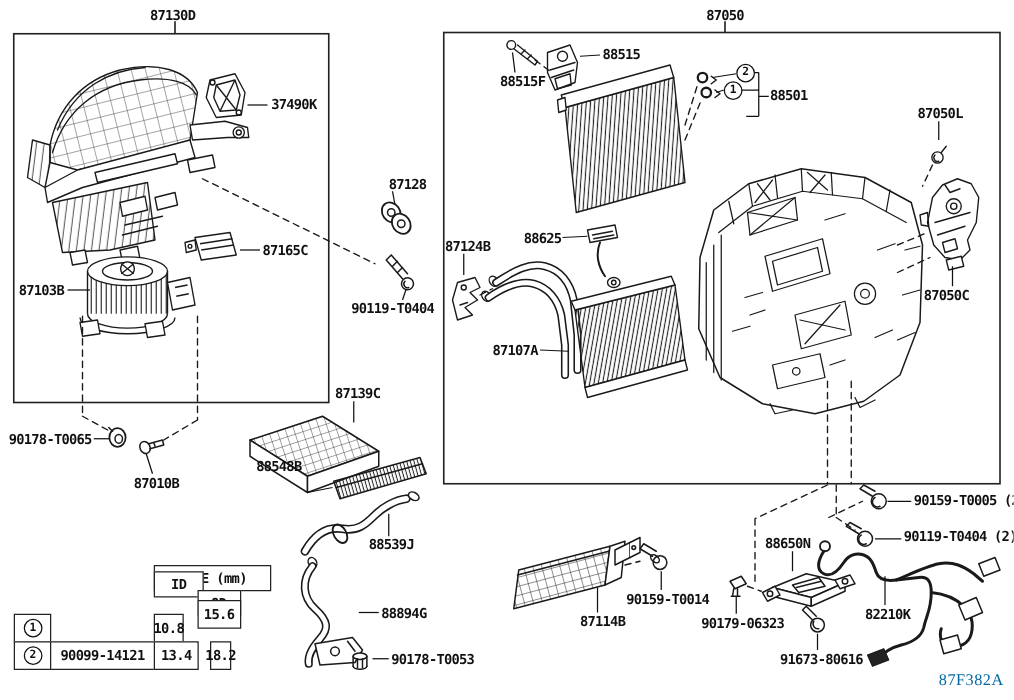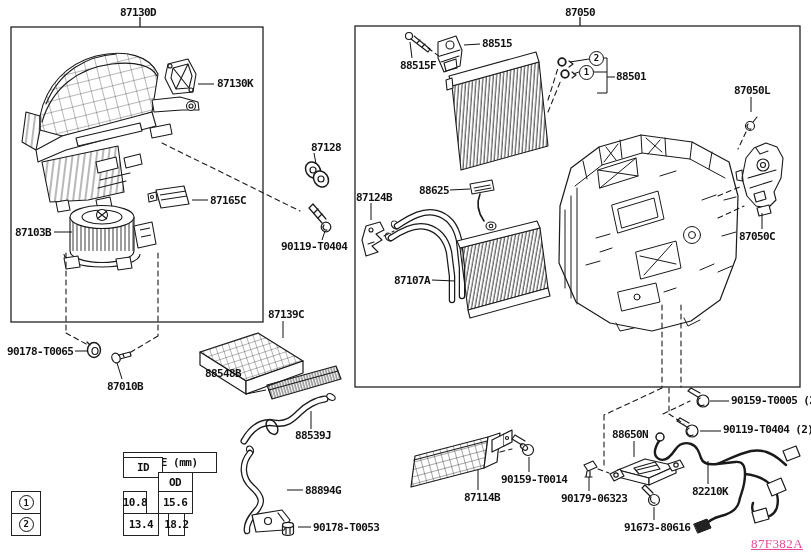--- a/index.html
+++ b/index.html
@@ -1,21 +1,21 @@
 <!DOCTYPE html>
 <html><head>
 <meta charset="utf-8">
 <style>
   html,body{margin:0;padding:0;background:#fff;}
   #canvas{position:relative;width:811px;height:560px;background:#fff;overflow:hidden;
           font-family:"DejaVu Sans Mono",monospace;}
   svg{position:absolute;left:0;top:0;}
   .lbl{position:absolute;font:bold 11px "DejaVu Sans Mono",monospace;letter-spacing:-0.6px;
        white-space:nowrap;color:#111;line-height:11px;}
-  .fig{font:13px "Liberation Serif",serif;font-weight:400;letter-spacing:.4px;color:#ec4899;text-decoration:underline;}
+  .fig{font:13px "Liberation Serif",serif;font-weight:400;letter-spacing:.4px;color:#0369a1;}
   .cnum{position:absolute;width:13px;height:13px;border:1.4px solid #111;border-radius:50%;
         background:#fff;font:bold 9px "DejaVu Sans Mono",monospace;color:#111;
         display:flex;align-items:center;justify-content:center;line-height:13px;}
   
   .tcell{position:absolute;border:1.5px solid #222;box-sizing:border-box;
          display:flex;align-items:center;justify-content:center;
          font:bold 11px "DejaVu Sans Mono",monospace;letter-spacing:-0.5px;color:#111;background:#fff;}
   .tref{width:13px;height:13px;border:1.3px solid #111;border-radius:50%;
         display:flex;align-items:center;justify-content:center;font:bold 9px "DejaVu Sans Mono",monospace;}
 </style>
@@ -367,21 +367,21 @@
     <path d="M589,477 L589,491"></path>
     <path d="M654,507 L654,520"></path>
 
     <path d="M570,62 L589,59 M573,74 L579,72"></path>
     <path d="M602,58 L607,58 M607,58 V93 M597,93 L607,93 M592,72 L607,72 M607,77 L615,77"></path>
   </g>
 </svg>
 
 <div class="lbl" style="left:120px;top:7px">87130D</div>
 <div class="lbl" style="left:565px;top:7px">87050</div>
-<div class="lbl" style="left:217px;top:78px">87130K</div>
+<div class="lbl" style="left:217px;top:78px">37490K</div>
 <div class="lbl" style="left:210px;top:195px">87165C</div>
 <div class="lbl" style="left:15px;top:227px">87103B</div>
 <div class="lbl" style="left:311px;top:142px">87128</div>
 <div class="lbl" style="left:281px;top:241px">90119-T0404</div>
 <div class="lbl" style="left:7px;top:346px">90178-T0065</div>
 <div class="lbl" style="left:107px;top:381px">87010B</div>
 <div class="lbl" style="left:268px;top:309px">87139C</div>
 <div class="lbl" style="left:205px;top:368px">88548B</div>
 <div class="lbl" style="left:295px;top:430px">88539J</div>
 <div class="lbl" style="left:305px;top:485px">88894G</div>
@@ -409,22 +409,23 @@
 
 <div style="position:absolute;left:11px;top:452px;width:183px;height:86px;">
   <div class="tcell" style="left:112px;top:0;width:94px;height:21px">SIZE (mm)</div>
   <div class="tcell" style="left:112px;top:5px;width:40px;height:21px">ID</div>
   <div class="tcell" style="left:146.5px;top:19.5px;width:35px;height:21px">OD</div>
 
   <div class="tcell" style="left:0;top:39px;width:30px;height:23px">
         <span class="tref">1</span>
       </div>
   <div class="tcell" style="left:112px;top:39px;width:24px;height:23px">10.8</div>
-  <div class="tcell" style="left:146.5px;top:39px;width:35.5px;height:23px">15.6</div>
+  <div class="tcell" style="left:146.5px;top:28px;width:35.5px;height:23px">15.6</div>
 
   <div class="tcell" style="left:0;top:60.5px;width:30px;height:23px">
         <span class="tref">2</span>
       </div>
+  <div class="tcell" style="left:28.5px;top:60.5px;width:85px;height:23px">90099-14121</div>
   <div class="tcell" style="left:112px;top:60.5px;width:36px;height:23px">13.4</div>
   <div class="tcell" style="left:157px;top:60.5px;width:17px;height:23px">18.2</div>
 </div>
 
 </div>
 
 </body></html>

